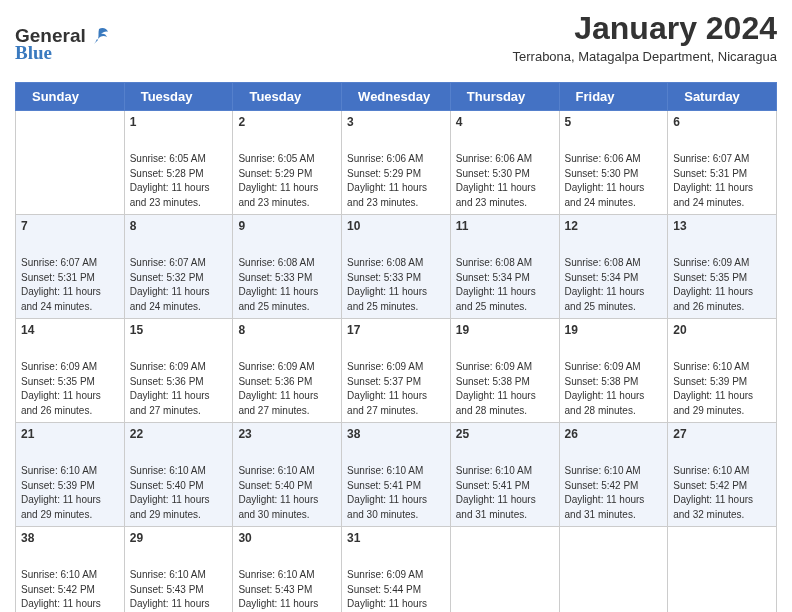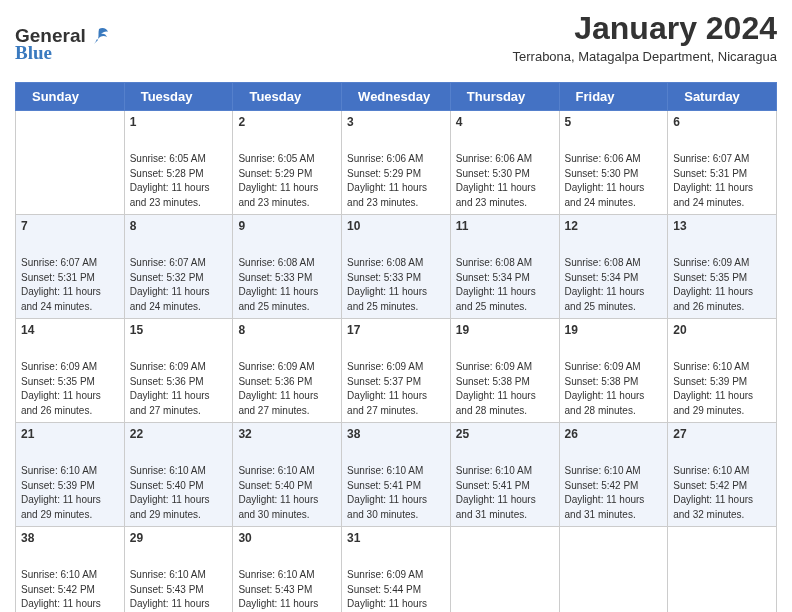--- a/index.html
+++ b/index.html
@@ -206,21 +206,21 @@
       <tr>
         <td>
           <span class="day-num">21</span>
           <div class="day-info">Sunrise: 6:10 AM<br>Sunset: 5:39 PM<br>Daylight: 11 hours and 29 minutes.</div>
         </td>
         <td>
           <span class="day-num">22</span>
           <div class="day-info">Sunrise: 6:10 AM<br>Sunset: 5:40 PM<br>Daylight: 11 hours and 29 minutes.</div>
         </td>
         <td>
-          <span class="day-num">32</span>
+          <span class="day-num">23</span>
           <div class="day-info">Sunrise: 6:10 AM<br>Sunset: 5:40 PM<br>Daylight: 11 hours and 30 minutes.</div>
         </td>
         <td>
           <span class="day-num">38</span>
           <div class="day-info">Sunrise: 6:10 AM<br>Sunset: 5:41 PM<br>Daylight: 11 hours and 30 minutes.</div>
         </td>
         <td>
           <span class="day-num">25</span>
           <div class="day-info">Sunrise: 6:10 AM<br>Sunset: 5:41 PM<br>Daylight: 11 hours and 31 minutes.</div>
         </td>

